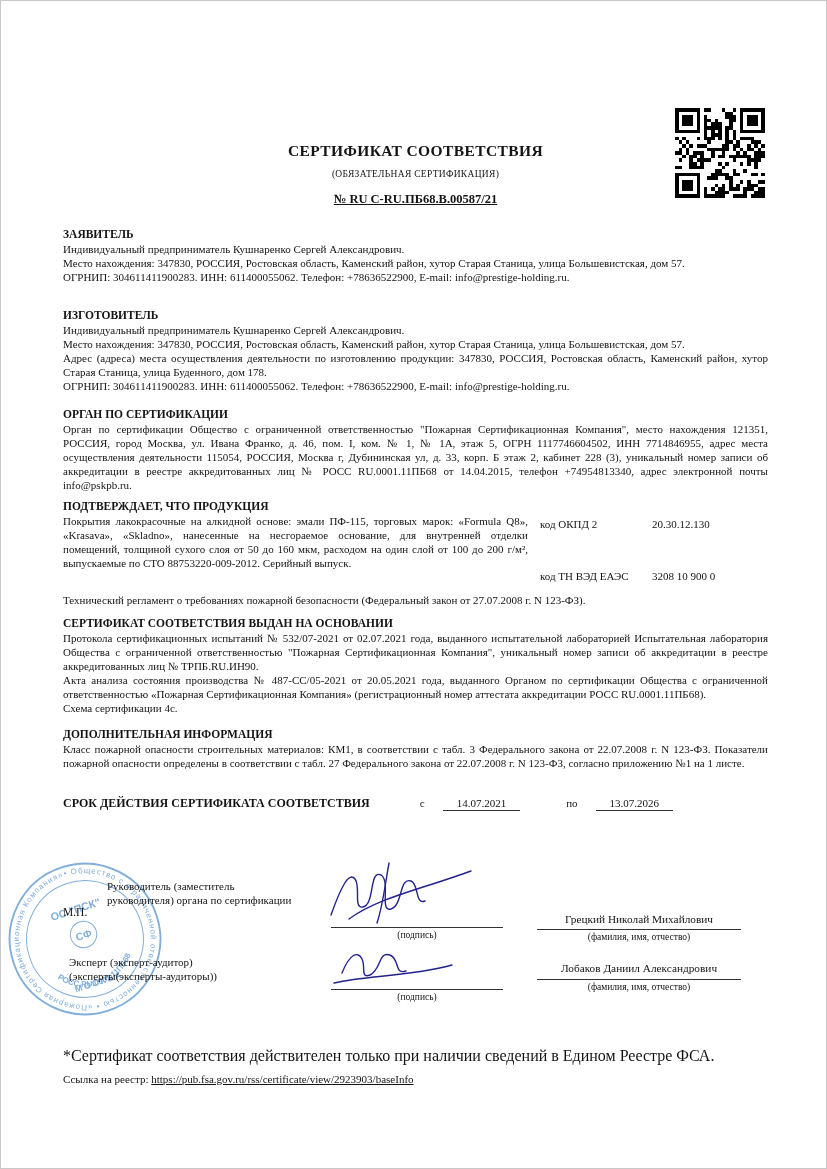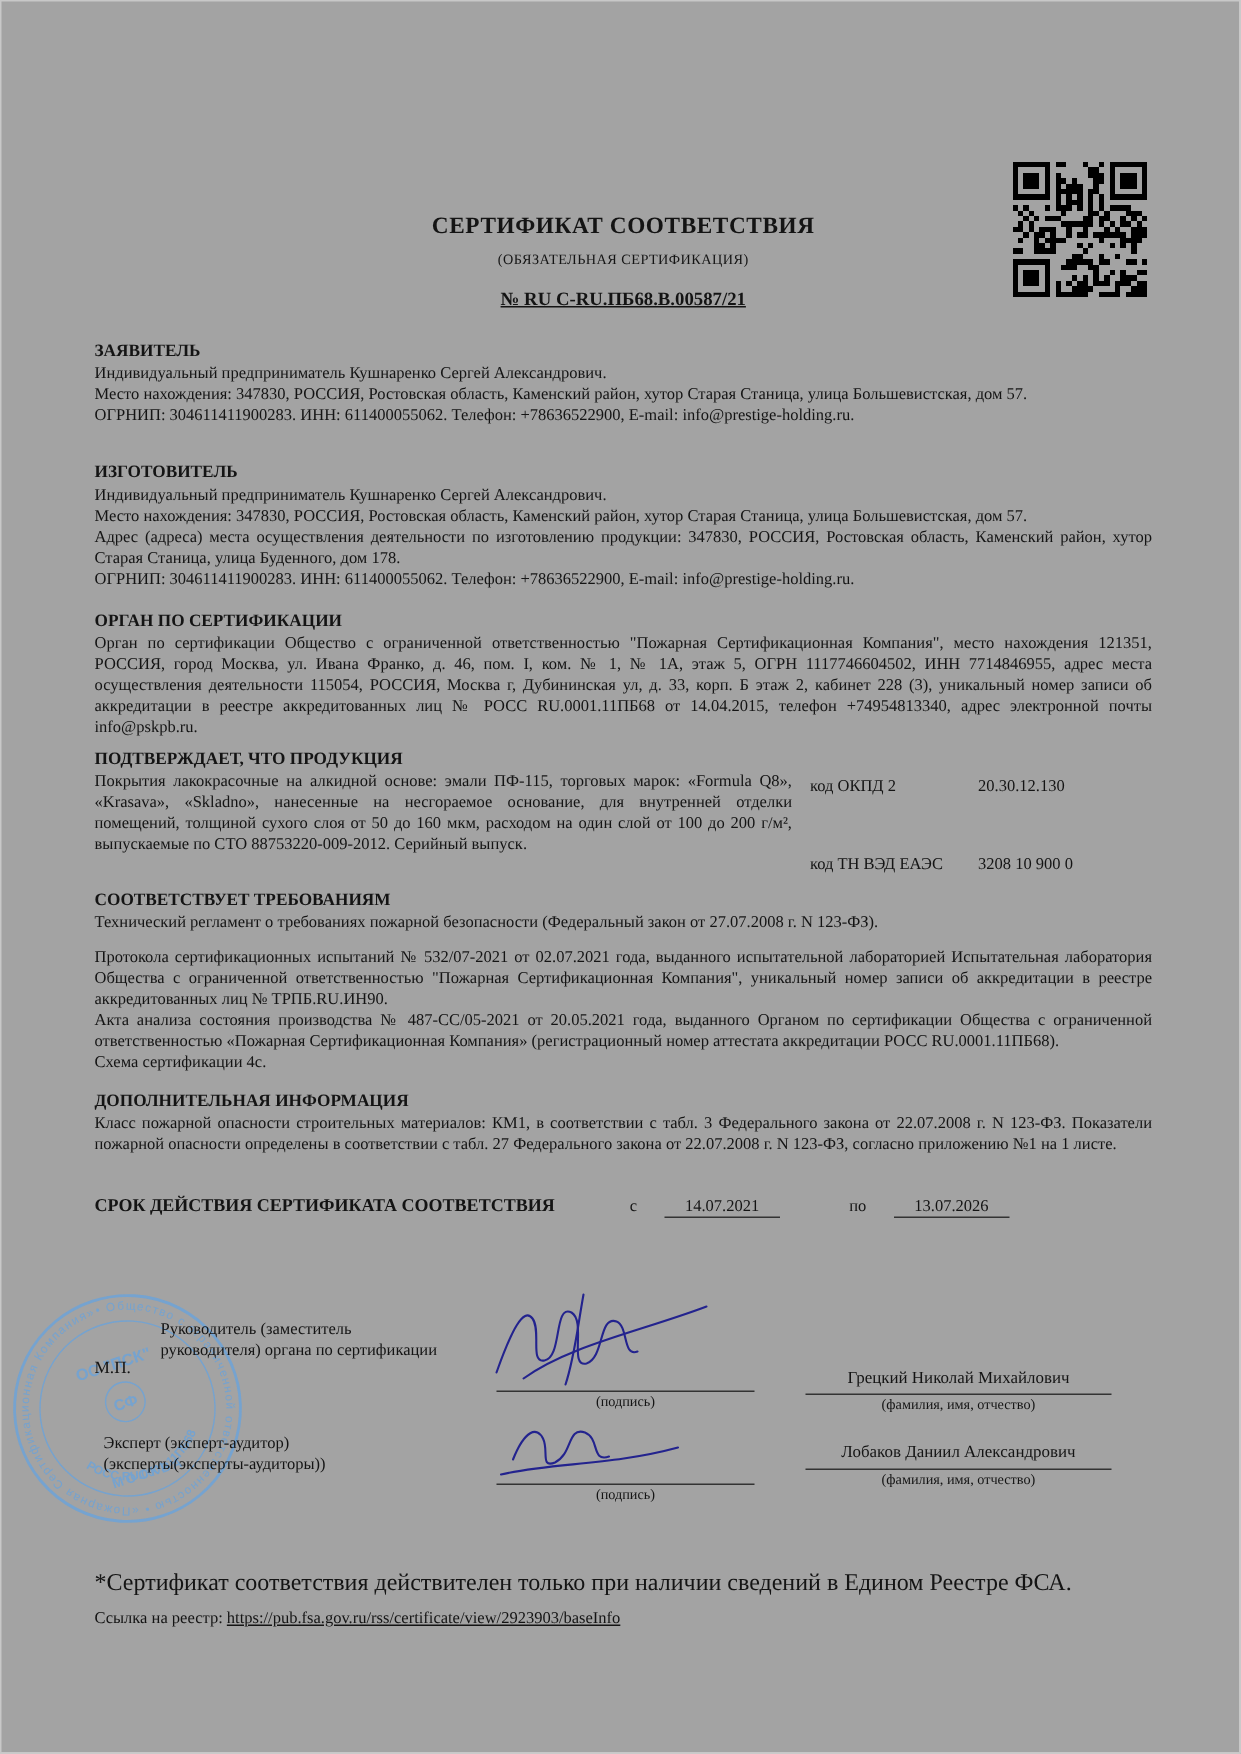--- a/index.html
+++ b/index.html
@@ -1,20 +1,20 @@
 <!DOCTYPE html>
 <html><head>
 <meta charset="utf-8">
 <style>
   * { margin:0; padding:0; box-sizing:border-box; }
   html,body { background:#e9e9e9; }
   body { font-family:"Liberation Serif", serif; color:#141414; }
   .page {
     position:relative; width:827px; height:1169px; margin:0 auto;
-    background:#a3a3a3; overflow:hidden; border:1px solid #c8c8c8;
+    background:#ffffff; overflow:hidden; border:1px solid #c8c8c8;
   }
   .content { position:absolute; left:62px; top:0; width:705px; }
   .title { margin-top:141px; text-align:center; font-weight:bold; font-size:15.5px; letter-spacing:.4px; }
   .subtitle { margin-top:9px; text-align:center; font-size:9.5px; letter-spacing:.3px; }
   .cert-number { margin-top:13px; text-align:center; font-weight:bold; font-size:12.5px; text-decoration:underline; }
   .sec p, .codes, .v-text { font-size:11px; line-height:14px; text-align:justify; }
   .sec-h { font-weight:bold; font-size:11.5px; line-height:14px; margin-bottom:1px; }
   .sec-applicant { margin-top:20px; }
   .sec-manufacturer { margin-top:24px; }
   .sec-certbody { margin-top:14px; }
@@ -423,25 +423,25 @@
           </div>
           <div class="code-row code-row-2">
             <span class="code-label">код ТН ВЭД ЕАЭС</span>
             <span class="code-value">3208 10 900 0</span>
           </div>
         </div>
       </div>
     </section>
 
     <section class="sec sec-requirements">
-      <div class="sec-h">СООТВЕТСТВУЕТ ТРЕБОВАНИЯМ</div>
       <p>Технический регламент о требованиях пожарной безопасности (Федеральный закон от 27.07.2008 г. N 123-ФЗ).</p>
     </section>
 
     <section class="sec sec-basis">
+      <div class="sec-h">СЕРТИФИКАТ СООТВЕТСТВИЯ ВЫДАН НА ОСНОВАНИИ</div>
       <p>Протокола сертификационных испытаний № 532/07-2021 от 02.07.2021 года, выданного испытательной лабораторией Испытательная лаборатория Общества с ограниченной ответственностью "Пожарная Сертификационная Компания", уникальный номер записи об аккредитации в реестре аккредитованных лиц № ТРПБ.RU.ИН90.</p>
       <p>Акта анализа состояния производства № 487-СС/05-2021 от 20.05.2021 года, выданного Органом по сертификации Общества с ограниченной ответственностью «Пожарная Сертификационная Компания» (регистрационный номер аттестата аккредитации РОСС RU.0001.11ПБ68).</p>
       <p>Схема сертификации 4с.</p>
     </section>
 
     <section class="sec sec-additional">
       <div class="sec-h">ДОПОЛНИТЕЛЬНАЯ ИНФОРМАЦИЯ</div>
       <p>Класс пожарной опасности строительных материалов: КМ1, в соответствии с табл. 3 Федерального закона от 22.07.2008 г. N 123-ФЗ. Показатели пожарной опасности определены в соответствии с табл. 27 Федерального закона от 22.07.2008 г. N 123-ФЗ, согласно приложению №1 на 1 листе.</p>
     </section>
 

